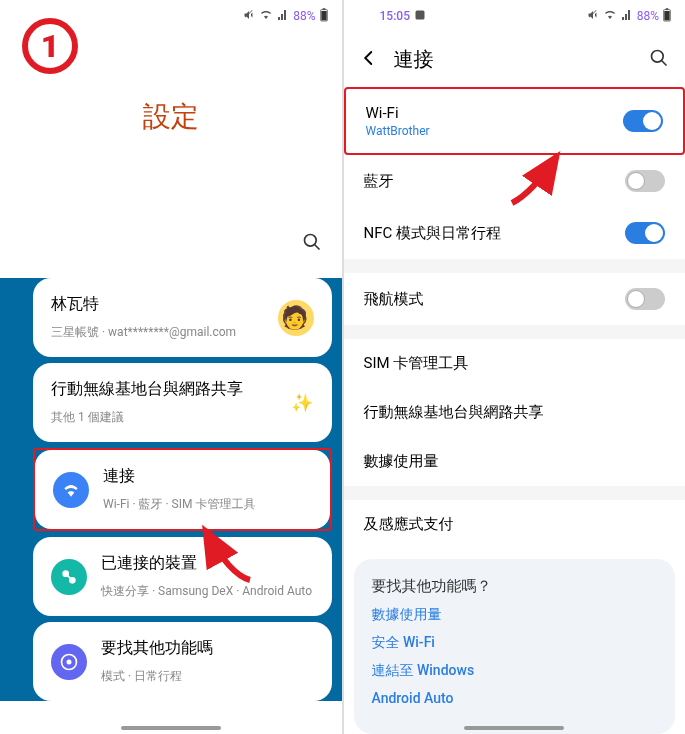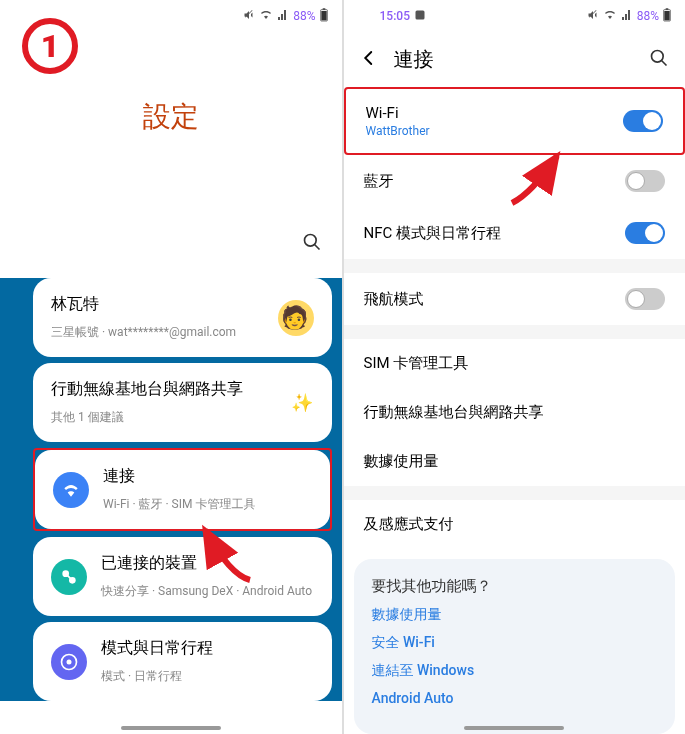--- a/index.html
+++ b/index.html
@@ -140,21 +140,21 @@
     </div>
           </div>
           <div class="card">
     <div class="item-icon" style="background:#6366f1">
               <svg viewBox="0 0 24 24">
                 <circle cx="12" cy="12" r="9" fill="none" stroke="#fff" stroke-width="2"></circle>
                 <circle cx="12" cy="12" r="3" fill="#fff"></circle>
               </svg>
             </div>
     <div class="card-body">
-      <div class="card-title">模式與日常行程</div>
+      <div class="card-title">要找其他功能嗎</div>
       <div class="card-sub">模式 · 日常行程</div>
     </div>
           </div>
         </div>
     </div>
 
     <svg class="arrow-annotation" style="left:180px; top:520px;" width="90" height="70">
       <defs>
           <marker id="ah1" markerWidth="8" markerHeight="8" refX="6" refY="3" orient="auto">
             <path d="M0,0 L7,3 L0,6 Z" fill="#e01b24"></path>

